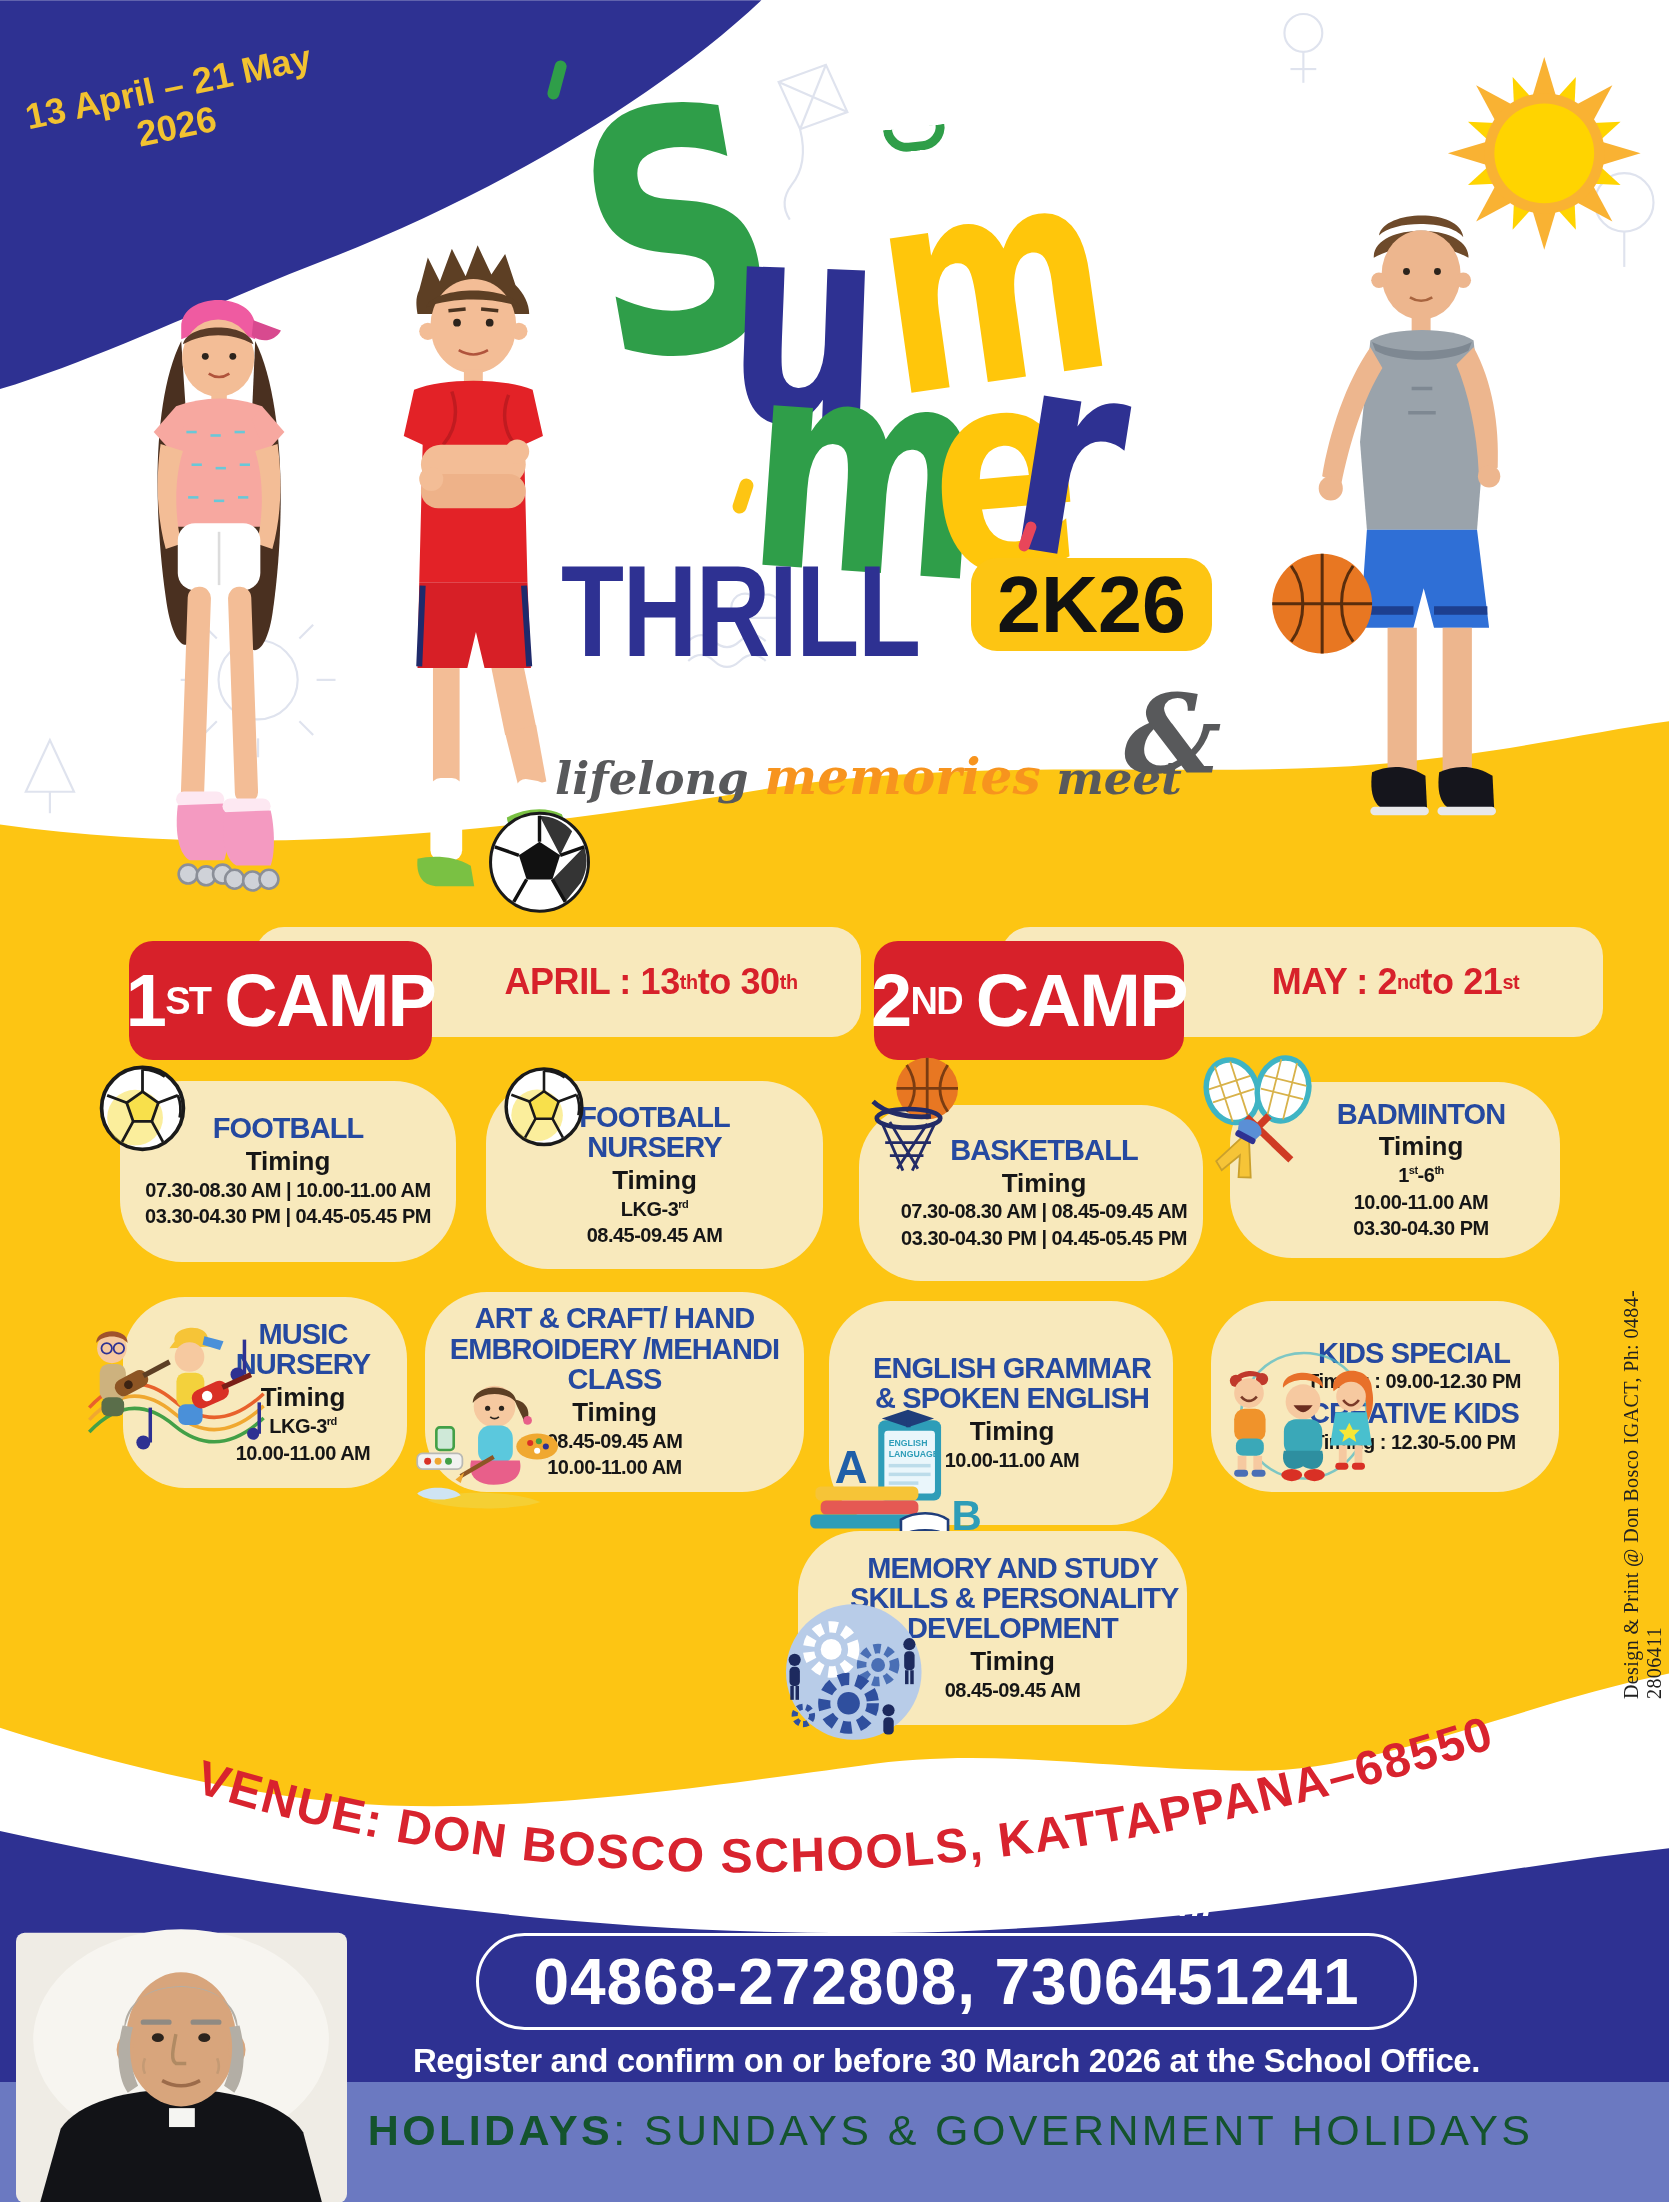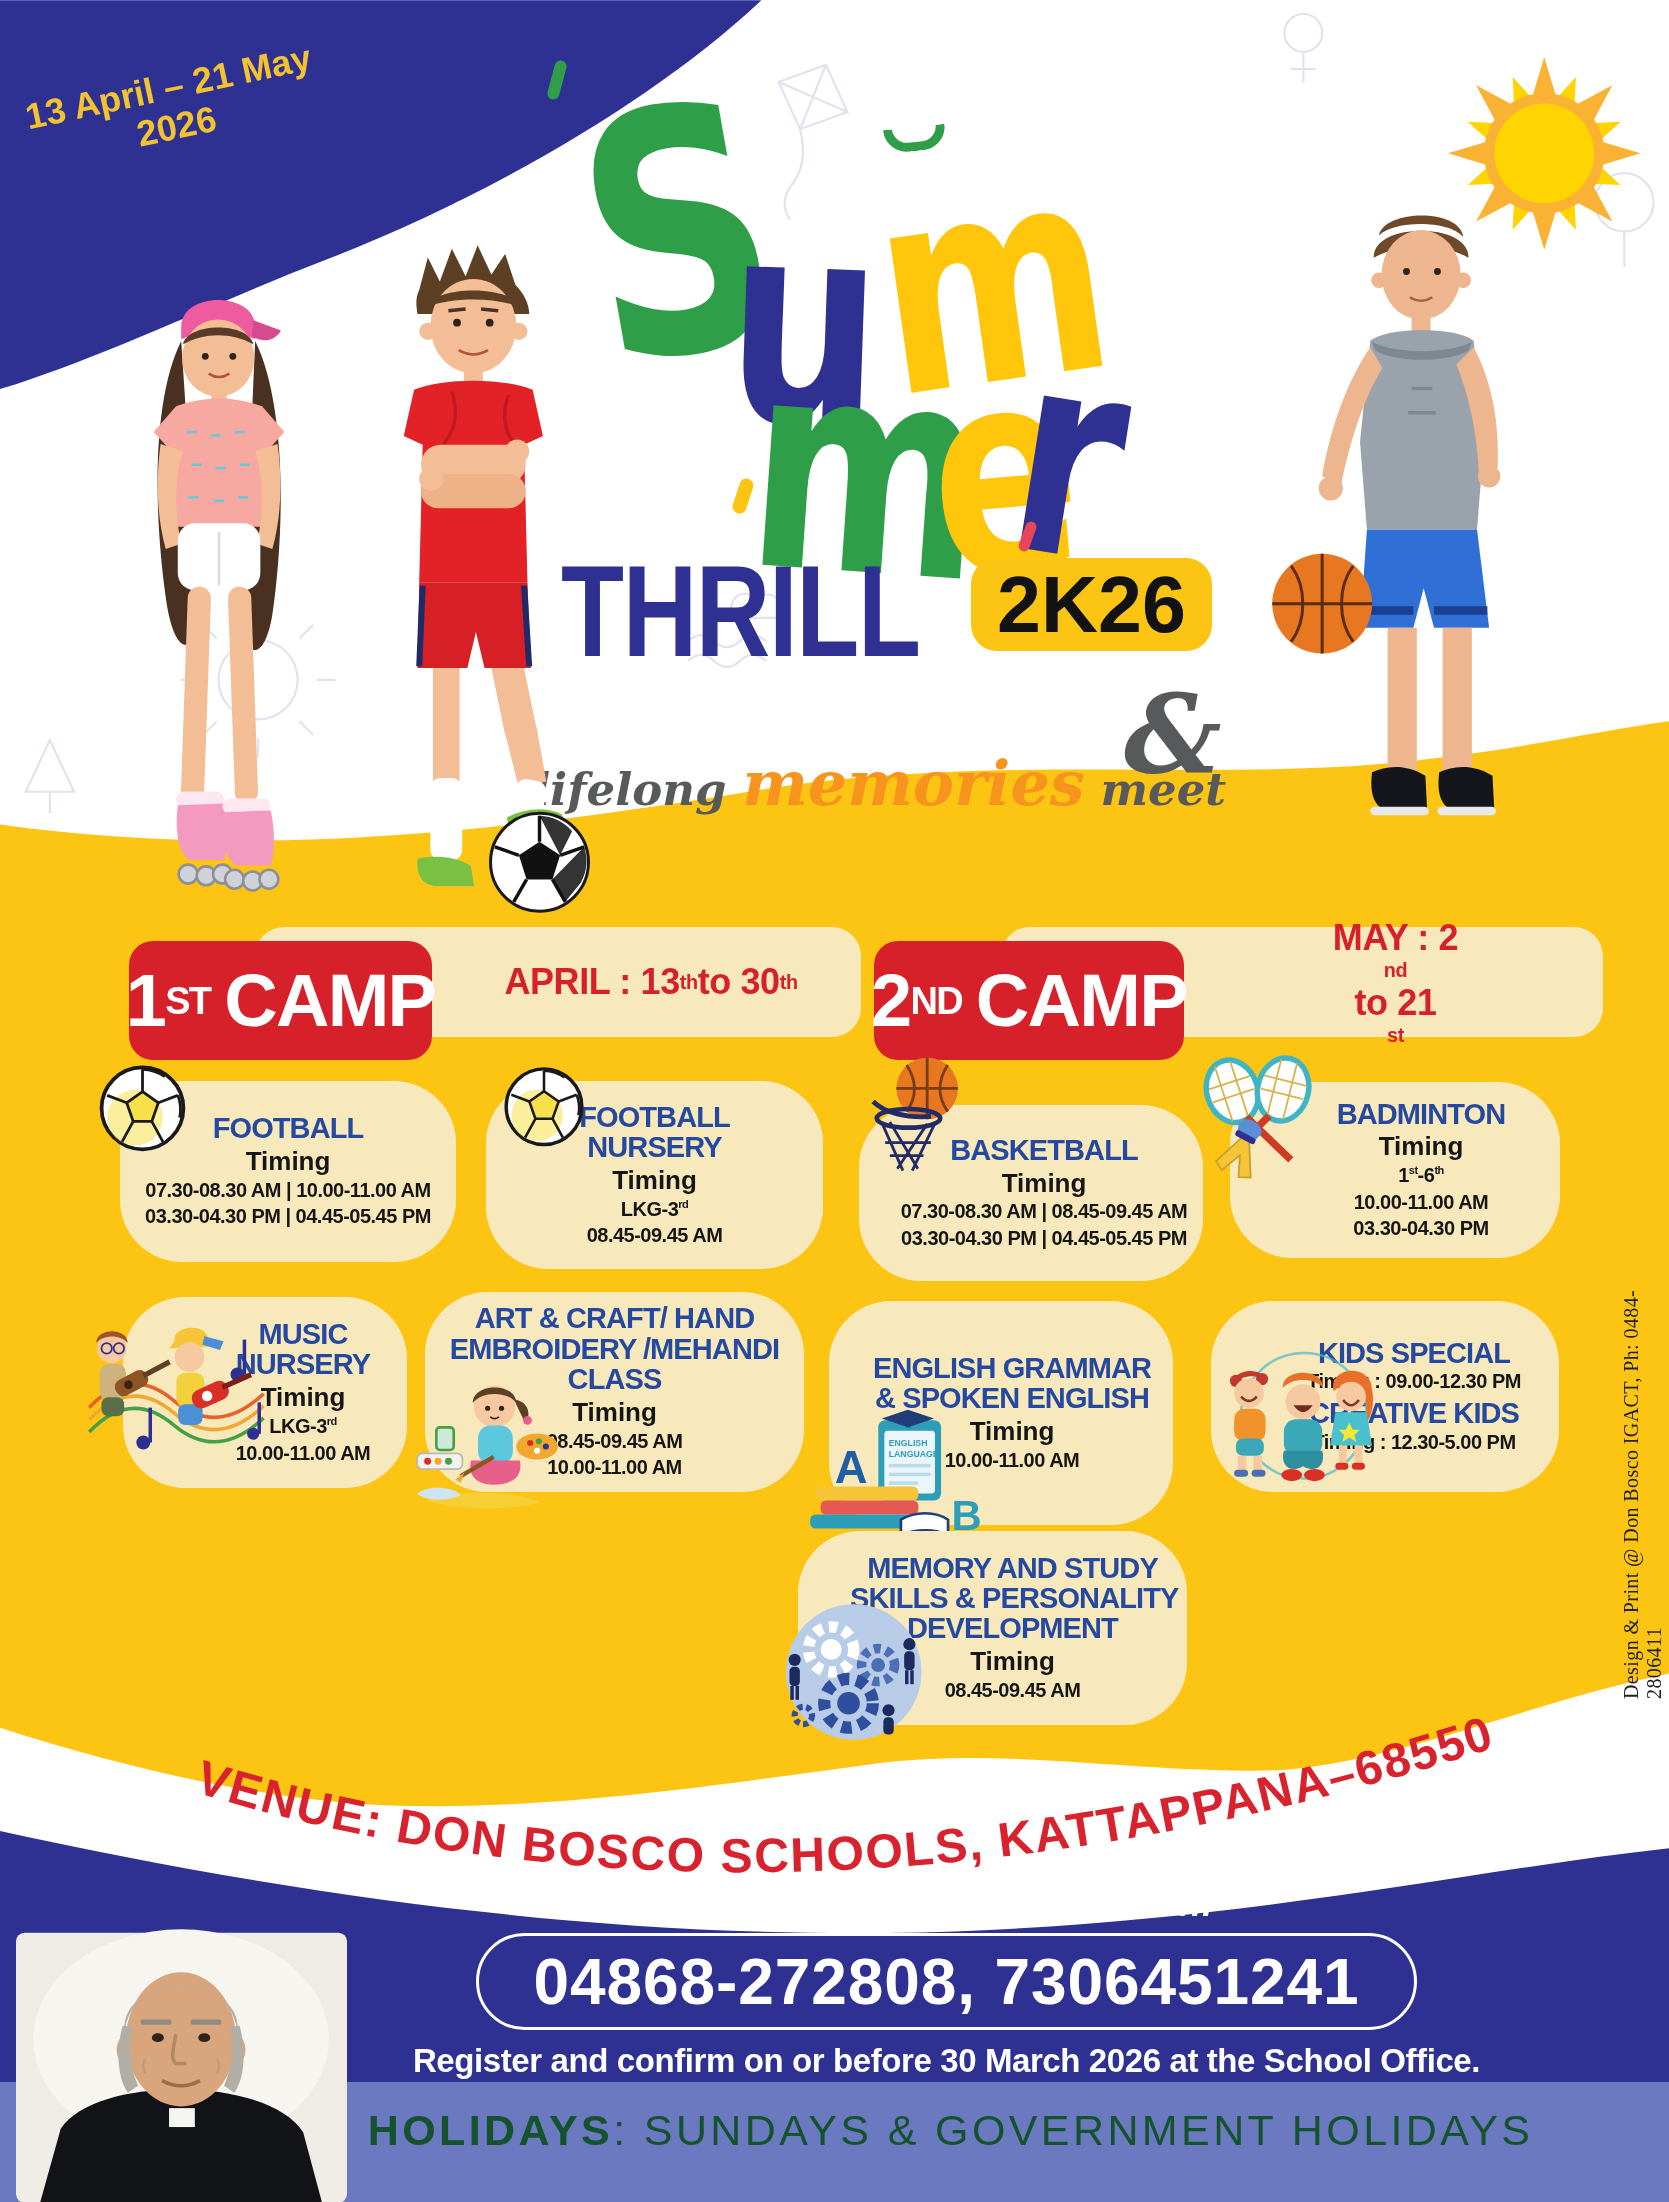--- a/index.html
+++ b/index.html
@@ -20,21 +20,21 @@
   .accent{position:absolute;border-radius:8.6px}
   .thrill{position:absolute;left:561px;top:547px;font-size:129px;font-weight:800;color:var(--navy);
           letter-spacing:-1.7px;transform:scaleX(.8);transform-origin:left top;line-height:1}
   .year-badge{position:absolute;left:971px;top:558px;background:var(--yellow);color:#121212;
               font-size:79px;font-weight:800;padding:6.9px 26px;border-radius:26px;line-height:1}
   .tagline-line{position:absolute;text-align:center;font-family:"DejaVu Serif",serif;
                 font-style:italic;font-weight:bold;color:var(--tag_gray);white-space:nowrap}
   .tl1{left:533px;top:681px;width:602px;font-size:45px}
   .tl2{left:533px;top:747px;width:671px;font-size:45px}
   .tag-red{color:var(--adv_red);font-size:52px}
-  .tag-orange{color:var(--mem_orange);font-size:62px}
+  .tag-orange{color:var(--mem_orange);font-size:50px}
   .tag-amp{position:absolute;left:1124px;top:671px;font-family:"DejaVu Serif",serif;font-style:italic;
            font-weight:bold;font-size:108px;color:var(--tag_gray)}
 
   
   .camp-cream{position:absolute;background:var(--cream);border-radius:29px}
   .camp-red{position:absolute;background:var(--red);border-radius:24px;color:#fff;
             display:flex;align-items:center;justify-content:center;font-weight:800;
             letter-spacing:-1.7px;white-space:nowrap}
   .camp-red .num{font-size:74px;line-height:1}
   .camp-red .ord{font-size:38px;vertical-align:22.4px;line-height:1}
@@ -285,21 +285,21 @@
         <sup>th</sup>
         <span> to 30</span>
         <sup>th</sup>
       </div>
       <div class="camp-cream" style="left: 1001px; top: 927px; width: 602px; height: 110px;"></div>
       <div class="camp-red" style="left: 874px; top: 941px; width: 310px; height: 119px;">
         <span class="num">2</span>
         <sup class="ord">ND</sup>
         <span class="word">CAMP</span>
       </div>
-      <div class="camp-date" style="left: 1189px; top: 927px; width: 413px; height: 110px; flex-direction: column;">
+      <div class="camp-date" style="left: 1189px; top: 927px; width: 413px; height: 110px;">
         <span>MAY : 2</span>
         <sup>nd</sup>
         <span> to 21</span>
         <sup>st</sup>
       </div>
     </div>
   <div id="cards-root">
       <div class="card" style="left: 120px; top: 1081px; width: 336px; height: 181px;">
         <div class="card-inner">
           <div class="c-title">FOOTBALL</div>

